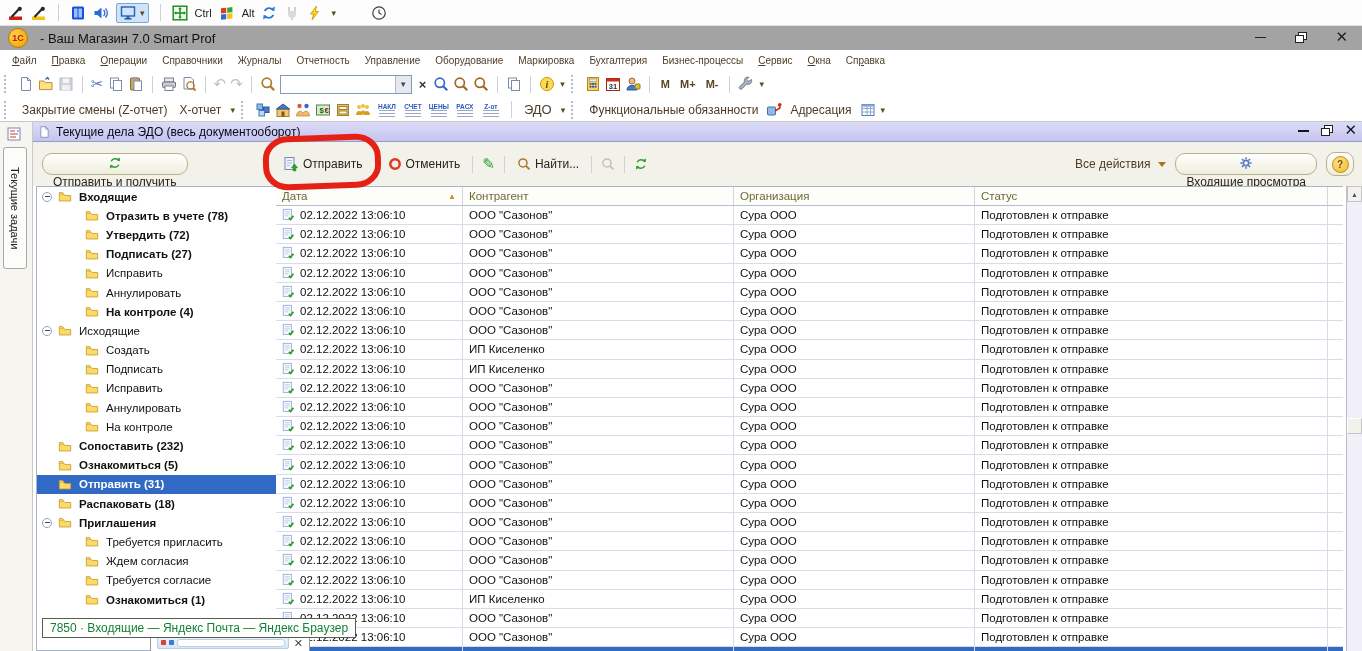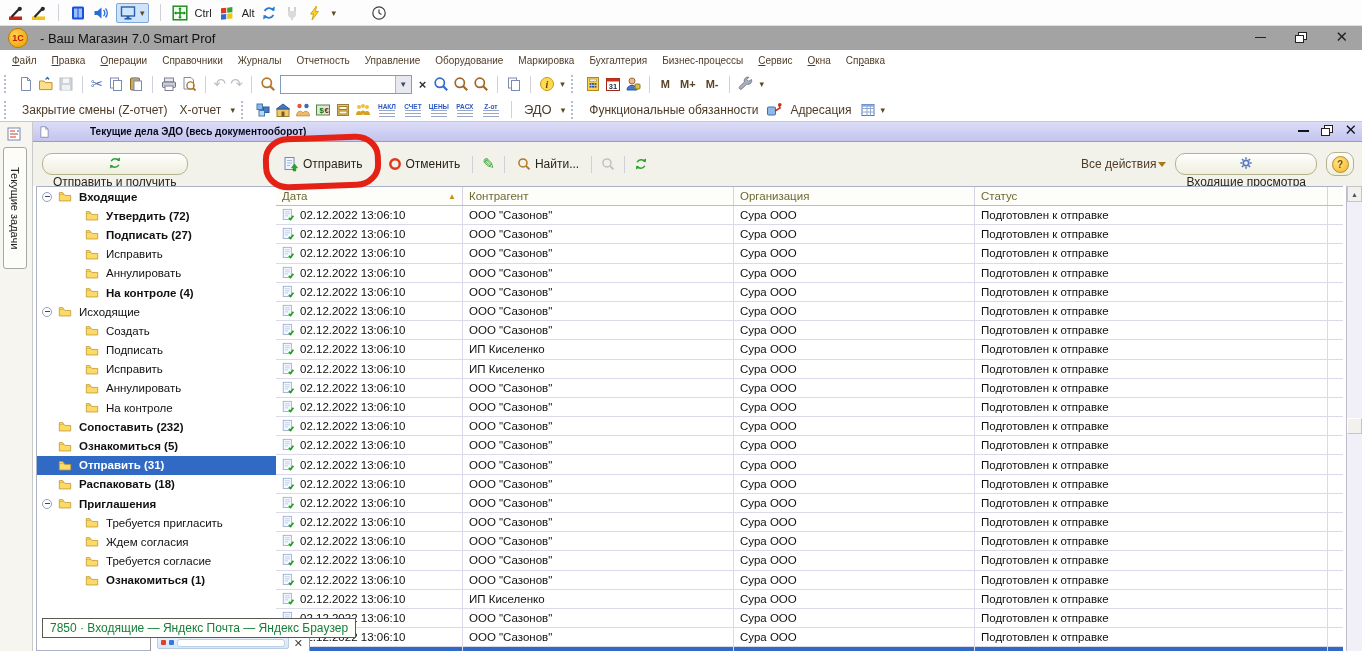--- a/index.html
+++ b/index.html
@@ -46,33 +46,33 @@
   .mini-label .ml-t{font-size:6.5px;font-weight:bold;color:#2e58c0;letter-spacing:0;line-height:7px;}
   .mini-label .ml-l{width:16px;height:7px;background:repeating-linear-gradient(to bottom,#9aa8c8 0 1px,transparent 1px 3px);}
   .mbtn{font-size:11px;font-weight:bold;color:#5a4428;padding:0 3px;}
   
   .side-strip{left:0;top:122px;width:33px;height:529px;background:#f6f5f0;border-right:1px solid #c9c9c9;box-sizing:border-box;}
   .vtab{position:absolute;top:25px;left:3px;width:24px;height:122px;border:1px solid #a8a8a8;border-radius:3px;background:#fcfcf8;
         writing-mode:vertical-rl;display:flex;align-items:center;justify-content:center;font-size:11px;color:#222;box-sizing:border-box;}
   
   .mdi-title{left:33px;top:122px;width:1329px;height:20px;background:linear-gradient(#dcdcf8,#c4c4ee);
              border-bottom:1px solid #9a9ac8;display:flex;align-items:center;gap:5px;padding-left:5px;box-sizing:border-box;}
-  .mdi-title .ttl{font-weight:bold;font-size:10px;color:#08081a;margin-left:34px;}
+  .mdi-title .ttl{font-weight:normal;font-size:12px;color:#08081a;}
   .mdi-ctrls{position:absolute;right:5px;top:3px;display:flex;gap:11px;align-items:center;}
   .mdi-ctrls .wc-min::after{border-top:2.5px solid #14141f;}
   .mdi-ctrls .wc-close{font-weight:bold;font-size:15px;color:#14141f;}
   .win-toolbar{left:33px;top:142px;width:1329px;height:44px;background:#f2f1ea;}
   .btn{display:inline-flex;align-items:center;gap:5px;border:1px solid #b6b28e;border-radius:10px;
        background:linear-gradient(#ffffff,#eeeedd);padding:2px 10px;height:22px;box-sizing:border-box;
        font-size:12px;color:#2a2416;cursor:default;flex-direction:column;}
   .sendrecv{position:absolute;left:9px;top:11px;}
   .center-tools{position:absolute;left:247px;top:10px;display:flex;align-items:center;gap:5px;height:24px;}
   .flatbtn{display:inline-flex;align-items:center;gap:4px;padding:2px 3px;font-size:12px;color:#2a2416;cursor:default;}
   .right-tools{position:absolute;right:8px;top:10px;display:flex;align-items:center;gap:9px;height:24px;}
-  .allact{display:inline-flex;align-items:center;gap:2px;color:#4f3b26;font-size:12px;}
+  .allact{display:inline-flex;align-items:center;gap:8px;color:#4f3b26;font-size:12px;}
   .allact .tri{width:0;height:0;border-left:4px solid transparent;border-right:4px solid transparent;border-top:5px solid #a87818;}
   .helpbtn{width:26px;height:22px;border:1px solid #b6b28e;border-radius:9px;background:linear-gradient(#ffffff,#eeeedd);
            display:flex;align-items:center;justify-content:center;}
   .helpbtn .q{width:15px;height:15px;border-radius:50%;background:radial-gradient(circle at 35% 30%,#ffe48a,#f2b828);
               border:1px solid #c08c18;color:#7a5200;font-weight:bold;font-size:10px;display:flex;align-items:center;justify-content:center;}
   
   .tree-panel{left:36px;top:186px;width:241px;height:465px;background:#fff;border:1px solid #aab2c8;box-sizing:border-box;overflow:hidden;}
   .tree-row{height:19.2px;display:flex;align-items:center;padding-left:5px;white-space:nowrap;cursor:default;font-size:11.5px;color:#111;}
   .tree-row .exp{width:10px;height:10px;border:1px solid #94a2bc;border-radius:50%;background:#fff;position:relative;margin-right:5px;visibility:hidden;flex:0 0 auto;box-sizing:border-box;}
   .tree-row .exp::after{content:"";position:absolute;left:1.5px;top:3.5px;width:5px;height:1px;background:#3a486a;}
@@ -487,20 +487,28 @@
 
       <div class="tree-row bold has-exp">
         <span class="exp"></span>
         <span class="ic"><svg viewBox="0 0 16 16" width="100%" height="100%">
             <path d="M1 5h5.5l1.3 1.7H15V13.5H1z" fill="var(--folder,#fdd968)" stroke="#c09a30"></path>
             <path d="M1 5V3.2h4.2l1.1 1.8" fill="var(--folder,#fdd968)" stroke="#c09a30"></path>
           </svg></span>
         <span>Входящие</span>
       </div>
 
+      <div class="tree-row bold lvl1">
+
+        <span class="ic"><svg viewBox="0 0 16 16" width="100%" height="100%">
+            <path d="M1 5h5.5l1.3 1.7H15V13.5H1z" fill="var(--folder,#fdd968)" stroke="#c09a30"></path>
+            <path d="M1 5V3.2h4.2l1.1 1.8" fill="var(--folder,#fdd968)" stroke="#c09a30"></path>
+          </svg></span>
+        <span>Отразить в учете (78)</span>
+      </div>
 
       <div class="tree-row bold lvl1">
 
         <span class="ic"><svg viewBox="0 0 16 16" width="100%" height="100%">
             <path d="M1 5h5.5l1.3 1.7H15V13.5H1z" fill="var(--folder,#fdd968)" stroke="#c09a30"></path>
             <path d="M1 5V3.2h4.2l1.1 1.8" fill="var(--folder,#fdd968)" stroke="#c09a30"></path>
           </svg></span>
         <span>Утвердить (72)</span>
       </div>
 

